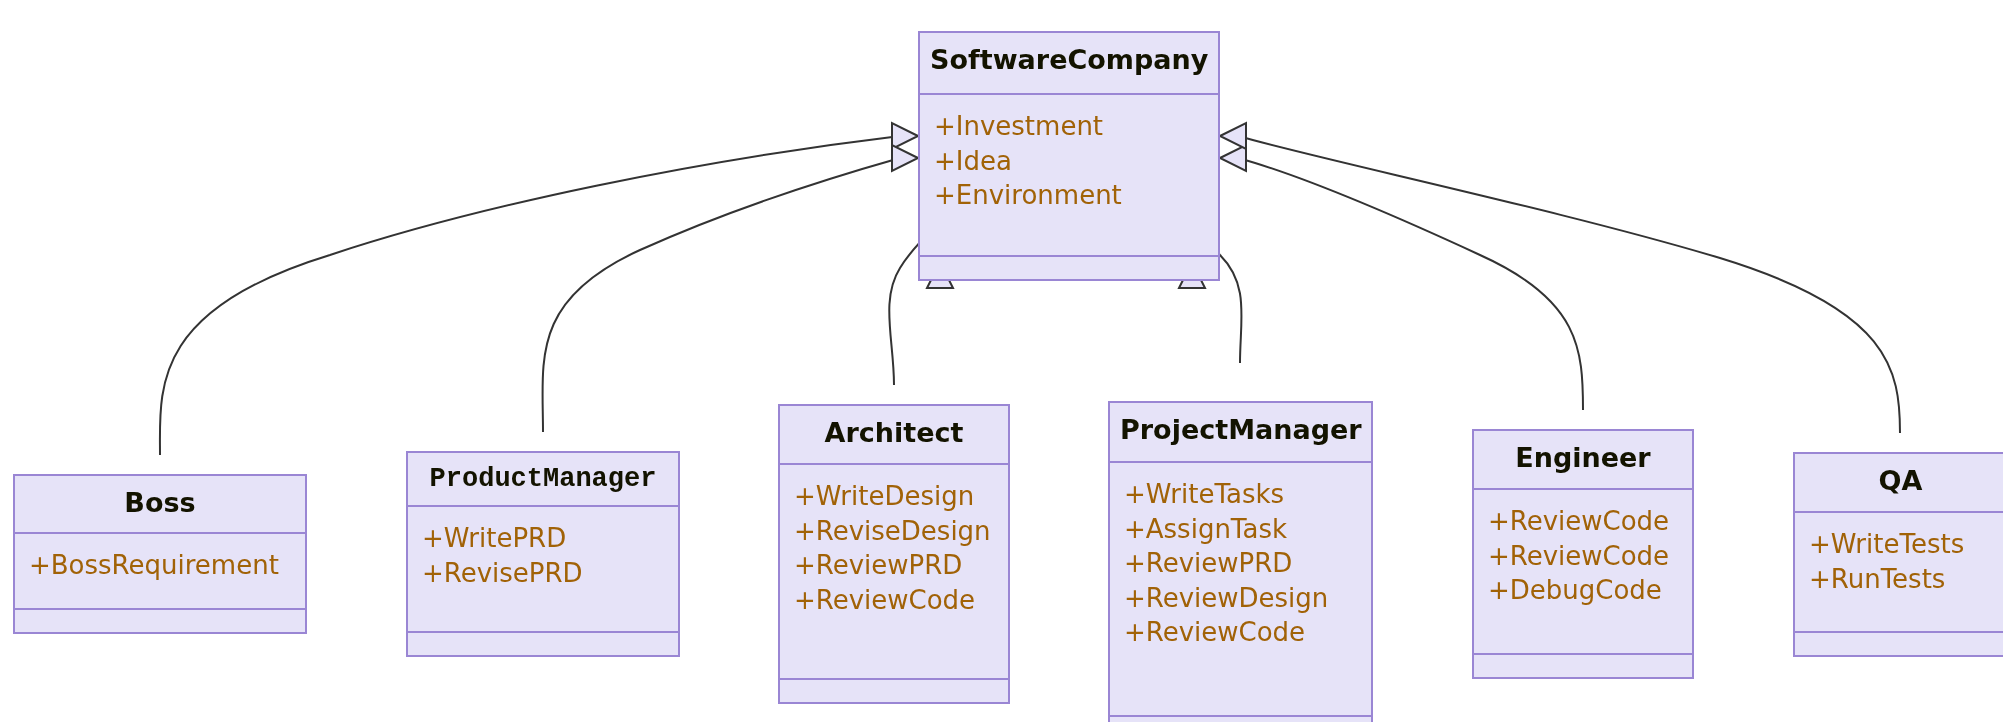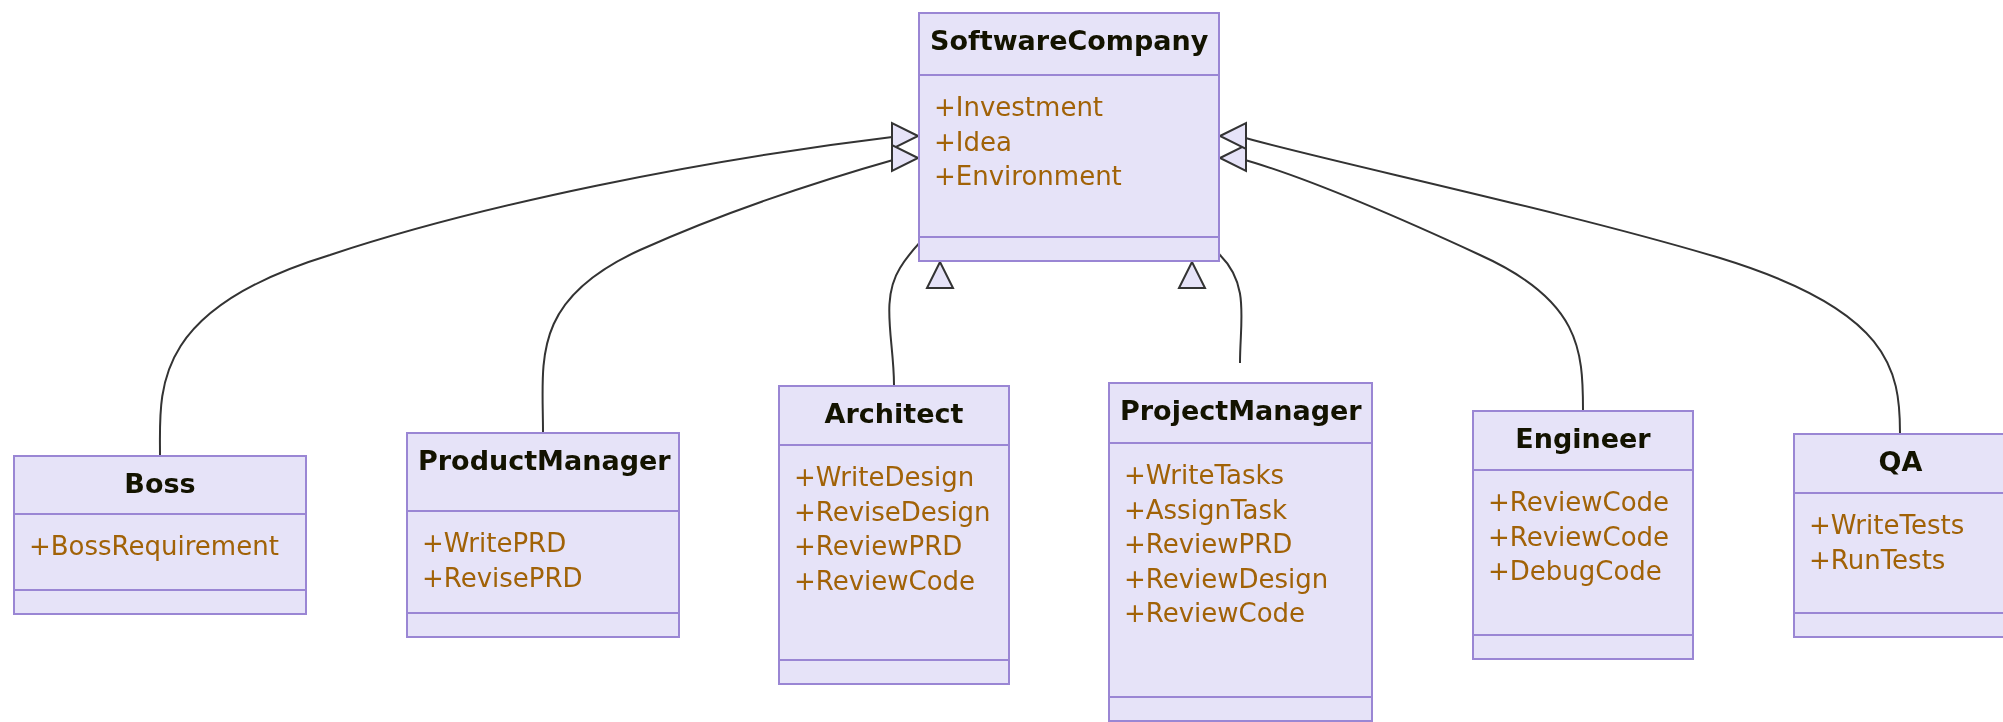--- a/index.html
+++ b/index.html
@@ -23,20 +23,21 @@
     height: 722px;
     pointer-events: none;
   }
   .uml-class {
     position: absolute;
     box-sizing: border-box;
     border: 2px solid #9a86d4;
     background: #e6e3f8;
     display: flex;
     flex-direction: column;
+    margin-top: 19px;
   }
   .class-title {
     font-weight: bold;
     font-size: 27px;
     color: #131300;
     text-align: center;
     line-height: 1.0;
     padding: 13px 10px 13px 10px;
     white-space: nowrap;
   }
@@ -95,21 +96,21 @@
     <div class="uml-class" style="left: 13px; top: 455px; width: 294px; height: 160px;">
       <div class="class-title" style="height: 56px; box-sizing: border-box;">Boss</div>
       <div class="divider"></div>
       <div class="class-attrs">
         <div class="member">+BossRequirement</div>
       </div>
       <div class="divider"></div>
       <div class="class-methods"></div>
     </div>
     <div class="uml-class" style="left: 406px; top: 432px; width: 274px; height: 206px;">
-      <div class="class-title" style="height: 76px; box-sizing: border-box;">ProductManager</div>
+      <div class="class-title" style="height: 52px; box-sizing: border-box; font-family: Liberation Mono, monospace;">ProductManager</div>
       <div class="divider"></div>
       <div class="class-attrs">
         <div class="member">+WritePRD</div>
         <div class="member">+RevisePRD</div>
       </div>
       <div class="divider"></div>
       <div class="class-methods"></div>
     </div>
     <div class="uml-class" style="left: 778px; top: 385px; width: 232px; height: 300px;">
       <div class="class-title" style="height: 57px; box-sizing: border-box; border-radius: 13px;">Architect</div>

